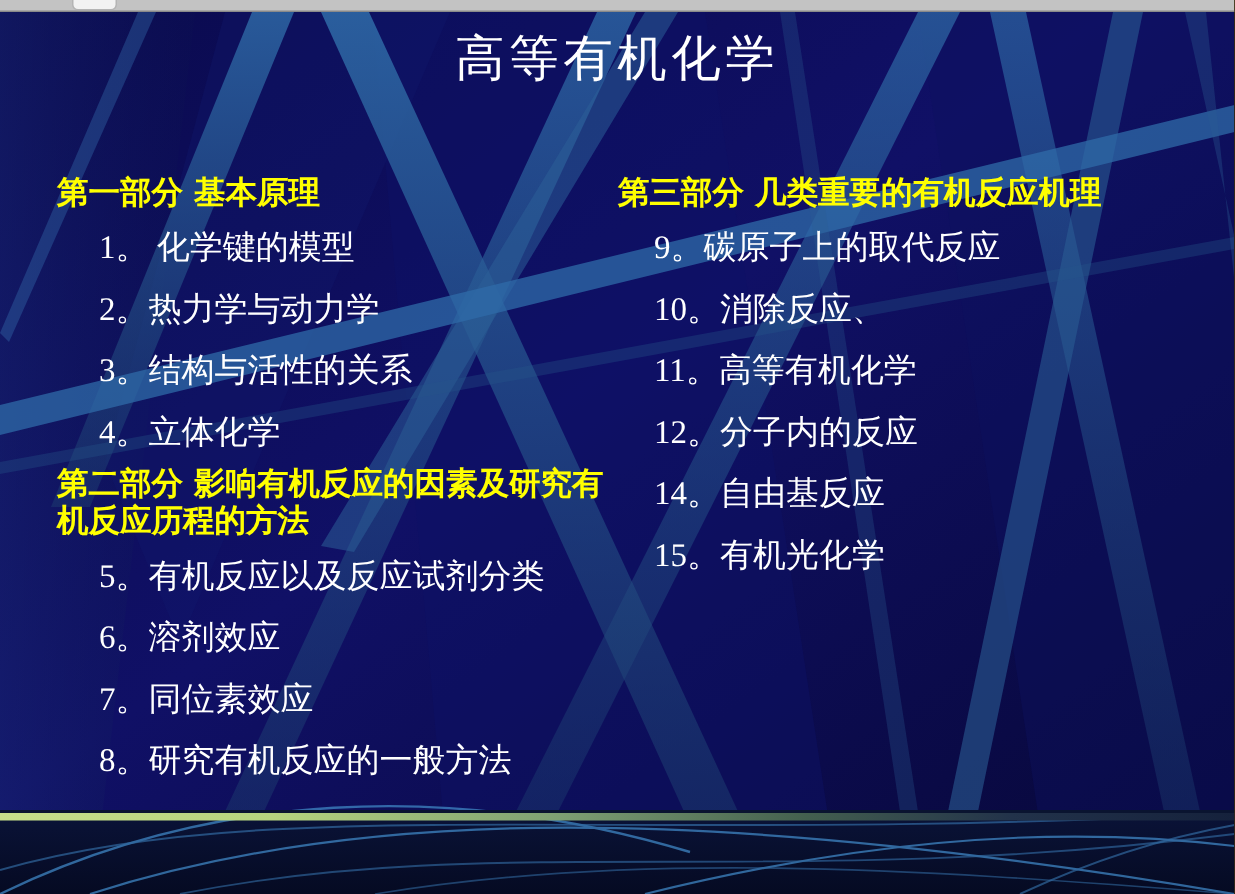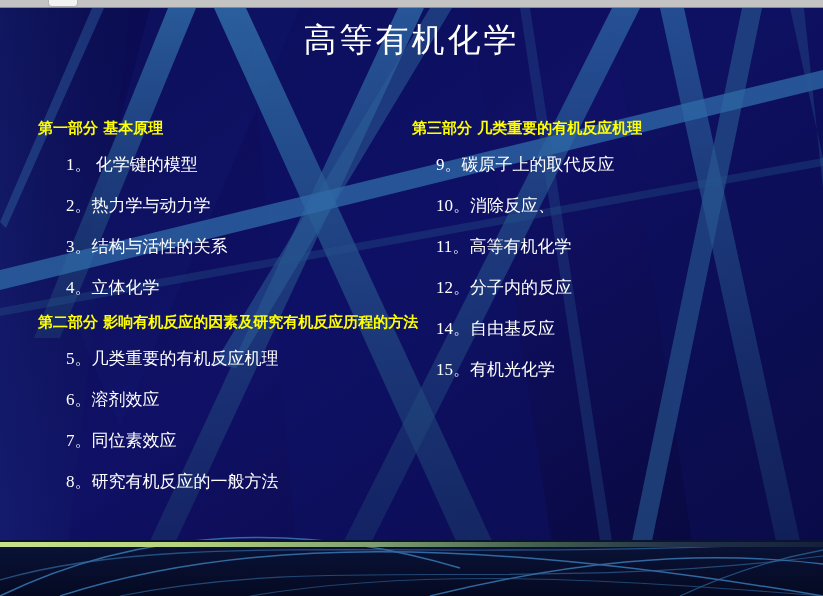--- a/index.html
+++ b/index.html
@@ -88,35 +88,35 @@
   .column {
     position: absolute;
     top: 108px;
   }
   #column-left  { left: 38px;  width: 385px; }
   #column-right { left: 412px; width: 385px; }
 
   .section-heading {
     color: #ffff00;
     font-weight: bold;
-    font-size: 15px;
+    font-size: 21px;
     line-height: 25px;
     letter-spacing: 0px;
     font-family: "DejaVu Sans", "Liberation Sans", sans-serif;
     margin: 0 0 3px 0;
   }
 
   .item-list {
     list-style: none;
     margin: 0 0 2px 0;
     padding: 0;
   }
   .item-row {
     color: #ffffff;
-    font-size: 17px;
+    font-size: 22px;
     line-height: 41px;
     white-space: nowrap;
     font-family: "Liberation Serif", "DejaVu Serif", serif;
     padding-left: 28px;
   }
   #column-right .item-row { padding-left: 24px; }
 
   .item-num {
     font-family: "Liberation Serif", "DejaVu Serif", serif;
   }
@@ -227,21 +227,21 @@
             <span class="item-num">3。</span><span>结构与活性的关系</span>
           </li>
           <li class="item-row">
             <span class="item-num">4。</span><span>立体化学</span>
           </li>
         </ul>
 
         <div class="section-heading">第二部分  影响有机反应的因素及研究有机反应历程的方法</div>
         <ul class="item-list">
           <li class="item-row">
-            <span class="item-num">5。</span><span>几类重要的有机反应机理</span>
+            <span class="item-num">5。</span><span>有机反应以及反应试剂分类</span>
           </li>
           <li class="item-row">
             <span class="item-num">6。</span><span>溶剂效应</span>
           </li>
           <li class="item-row">
             <span class="item-num">7。</span><span>同位素效应</span>
           </li>
           <li class="item-row">
             <span class="item-num">8。</span><span>研究有机反应的一般方法</span>
           </li>

